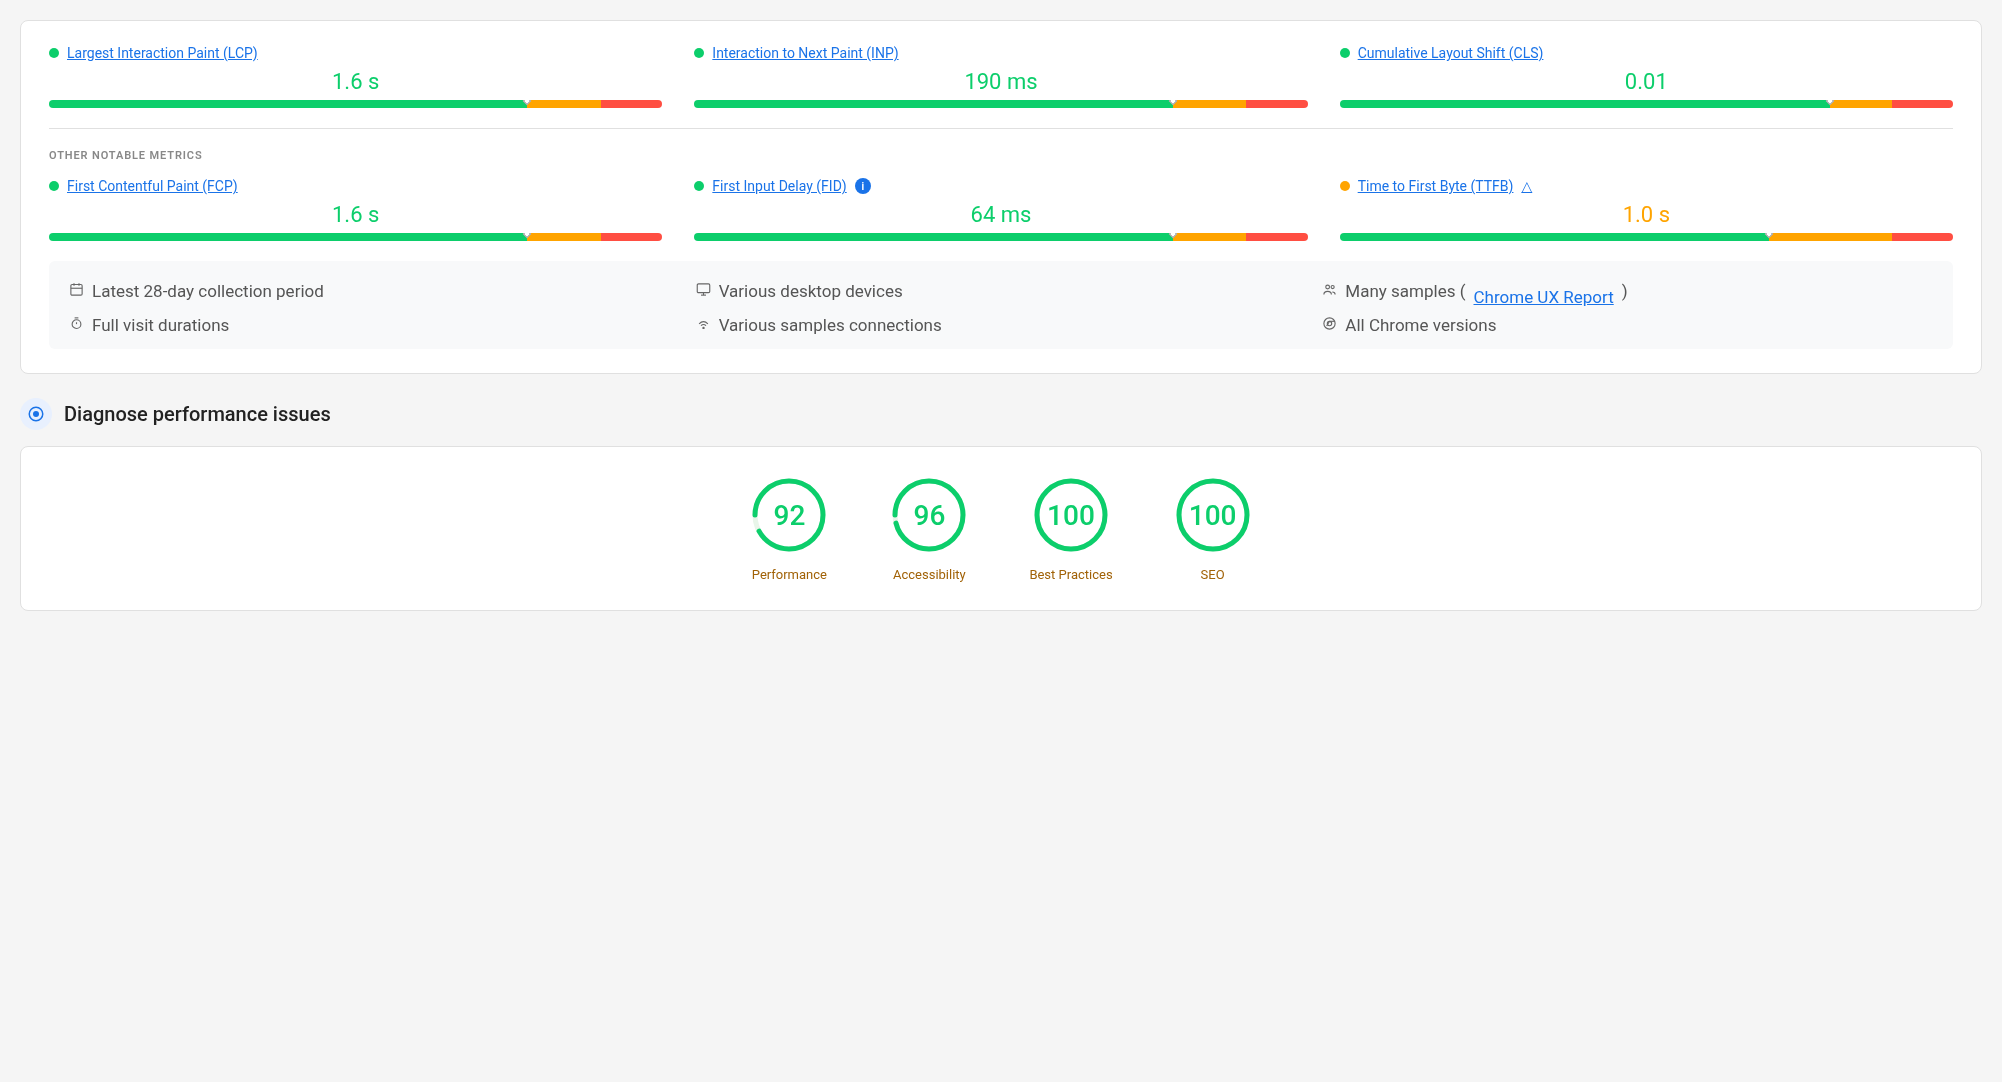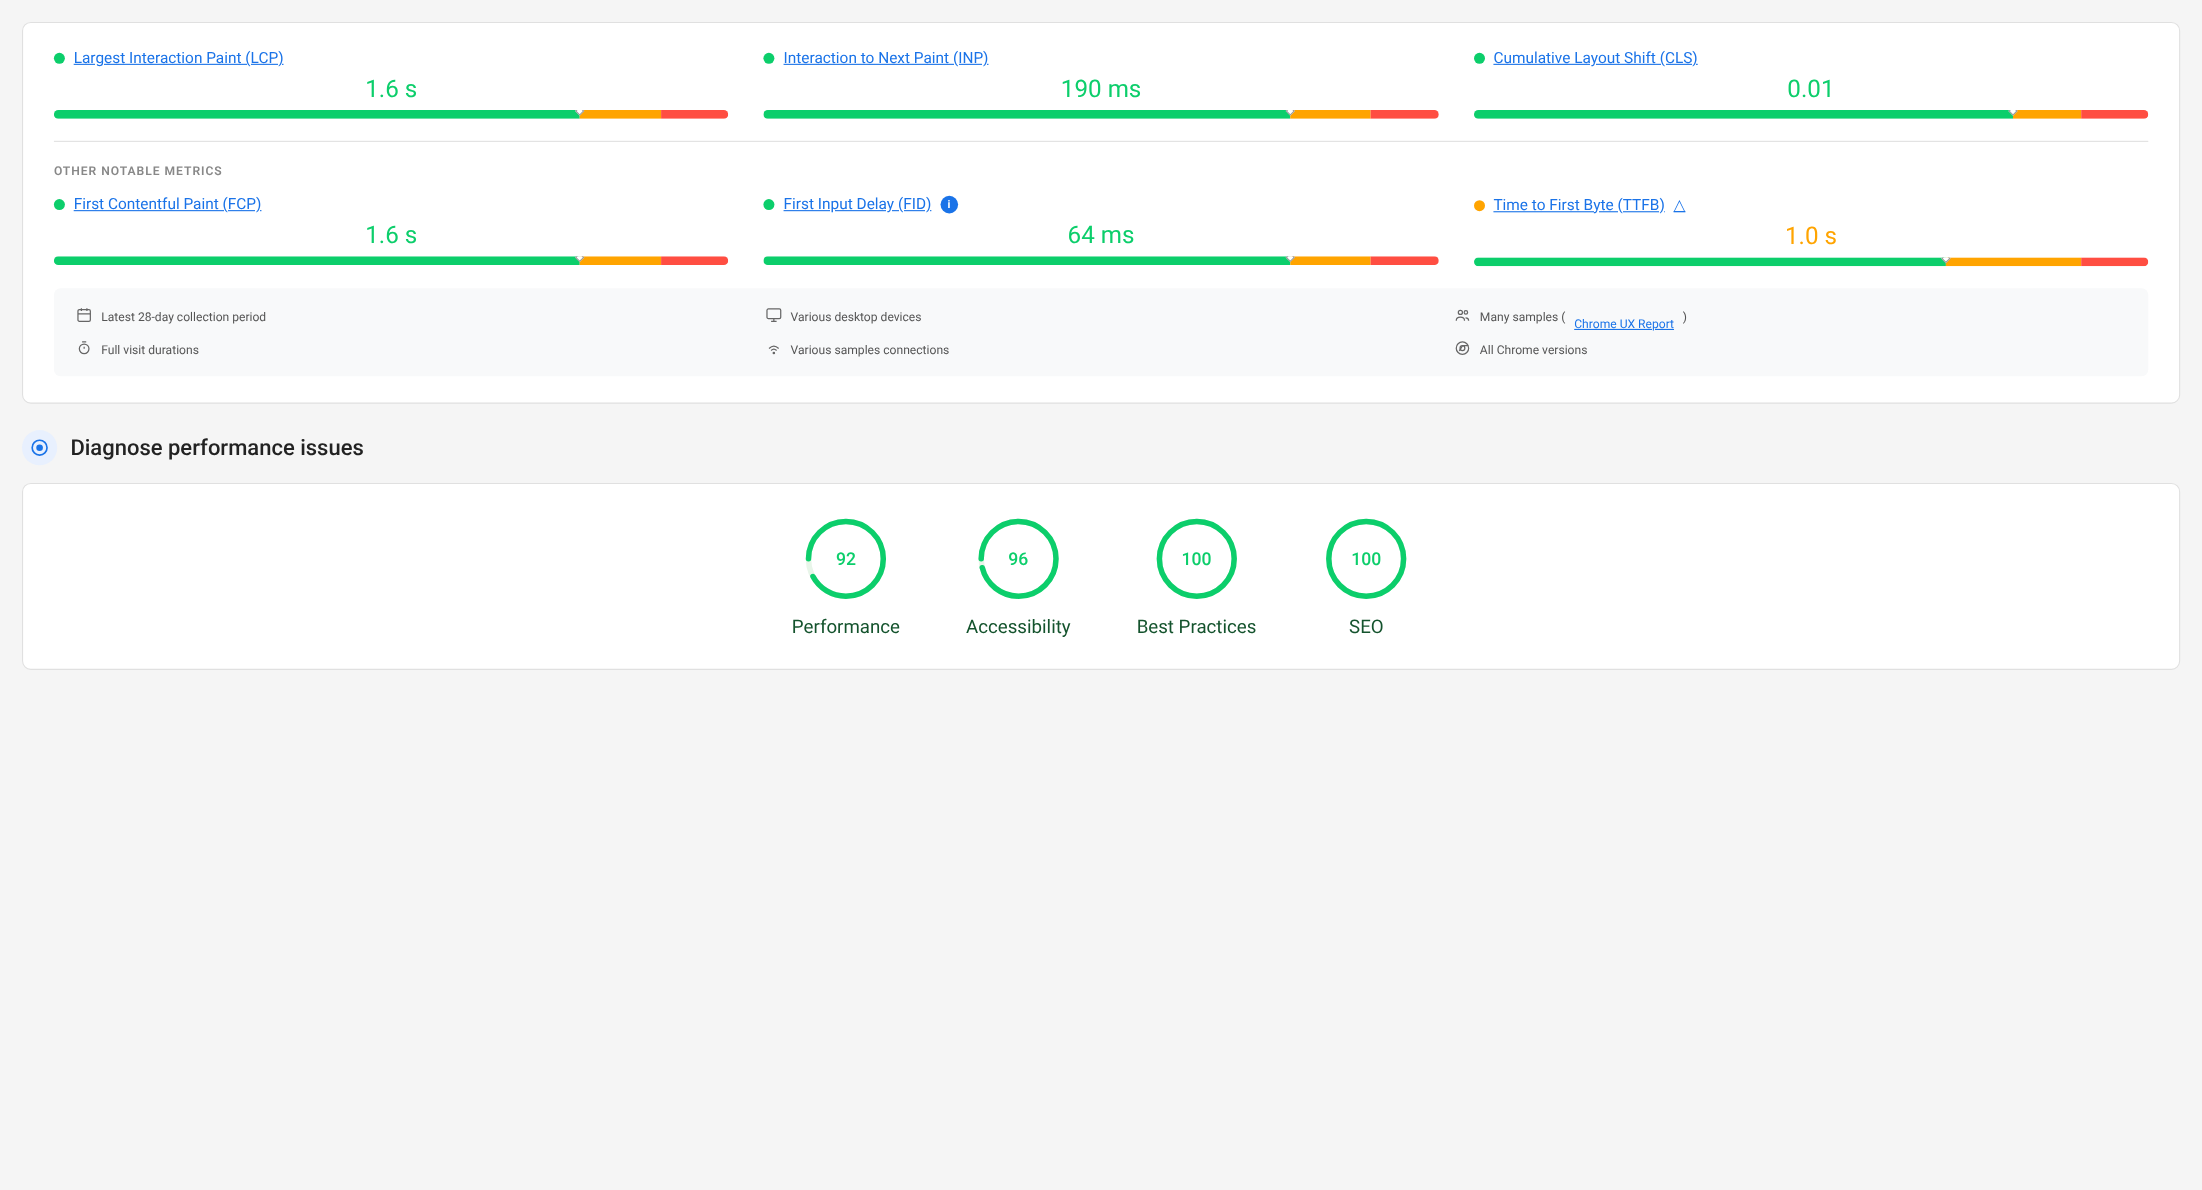--- a/index.html
+++ b/index.html
@@ -120,21 +120,21 @@
       padding: 14px 20px;
       display: grid;
       grid-template-columns: 1fr 1fr 1fr;
       gap: 8px 16px;
       margin-top: 20px;
     }
     .footer-item {
       display: flex;
       align-items: center;
       gap: 8px;
-      font-size: 11px;
+      font-size: 17px;
       color: #555;
     }
     .footer-icon {
       font-size: 15px;
       color: #666;
       flex-shrink: 0;
     }
     .footer-link {
       color: #1a73e8;
       text-decoration: underline;
@@ -184,27 +184,27 @@
       height: 80px;
     }
     .score-circle svg {
       transform: rotate(-90deg);
     }
     .score-number {
       position: absolute;
       top: 50%;
       left: 50%;
       transform: translate(-50%, -50%);
-      font-size: 16px;
+      font-size: 28px;
       font-weight: 500;
       color: #0cce6b;
     }
     .score-label {
-      font-size: 17px;
-      color: #14532d;
+      font-size: 13px;
+      color: #a16207;
       text-align: center;
     }
   </style>
 </head>
 <body>
 
 <div class="main-card">
 
   <div class="metrics-grid" id="core-metrics-grid">
       <div class="metric-item">

